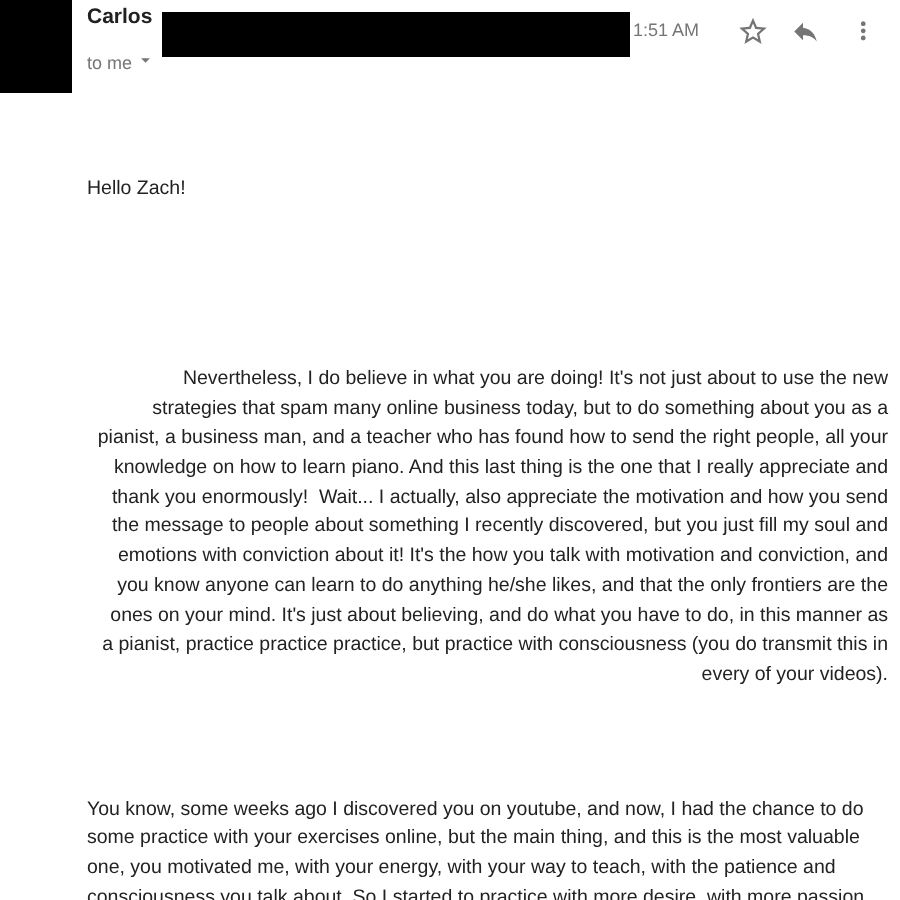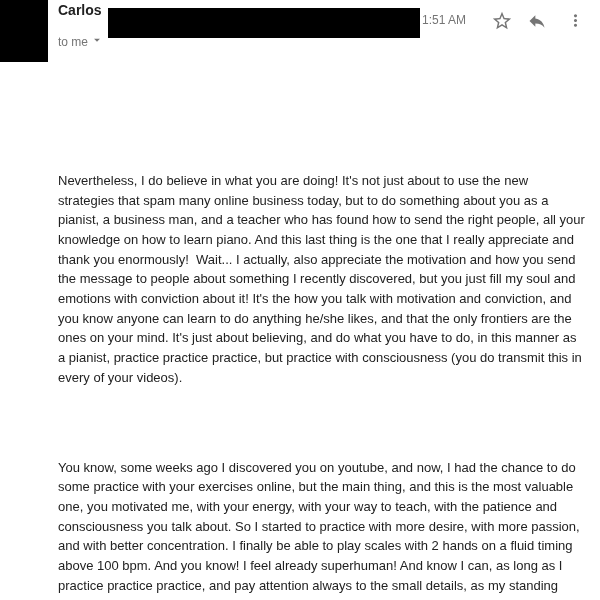--- a/index.html
+++ b/index.html
@@ -52,21 +52,21 @@
   
   .message-body {
     position: absolute; left: 58px; top: 56px;
     width: 534px;
     font-size: 13px; line-height: 19.7px;
     color: #222222;
     white-space: pre;
   }
   .greeting { white-space: pre; }
   .paragraph { white-space: pre; }
-  #paragraph-1 { margin-top: 36px; }
+  #paragraph-1 { margin-top: 48px; text-align: right; }
   #paragraph-2 { margin-top: 11px; }
 </style>
 </head>
 <body>
 
 <div>
 
   <div class="avatar-redaction"></div>
 
   <div class="sender-name">Carlos</div>
@@ -105,20 +105,21 @@
       <svg width="19" height="19" viewBox="0 0 24 24" fill="#757575">
         <path d="M12 8c1.1 0 2-.9 2-2s-.9-2-2-2-2 .9-2 2 .9 2 2 2zm0 2c-1.1 0-2 .9-2 2s.9 2 2 2 2-.9 2-2-.9-2-2-2zm0 6c-1.1 0-2 .9-2 2s.9 2 2 2 2-.9 2-2-.9-2-2-2z"></path>
       </svg>
     </span>
   </button>
 
 </div>
 
 <div class="message-body">
 
+  <div class="greeting">Hello Zach!</div>
 
   <div class="paragraph" id="paragraph-1">Nevertheless, I do believe in what you are doing! It's not just about to use the new
 strategies that spam many online business today, but to do something about you as a
 pianist, a business man, and a teacher who has found how to send the right people, all your
 knowledge on how to learn piano. And this last thing is the one that I really appreciate and
 thank you enormously!  Wait... I actually, also appreciate the motivation and how you send
 the message to people about something I recently discovered, but you just fill my soul and
 emotions with conviction about it! It's the how you talk with motivation and conviction, and
 you know anyone can learn to do anything he/she likes, and that the only frontiers are the
 ones on your mind. It's just about believing, and do what you have to do, in this manner as

